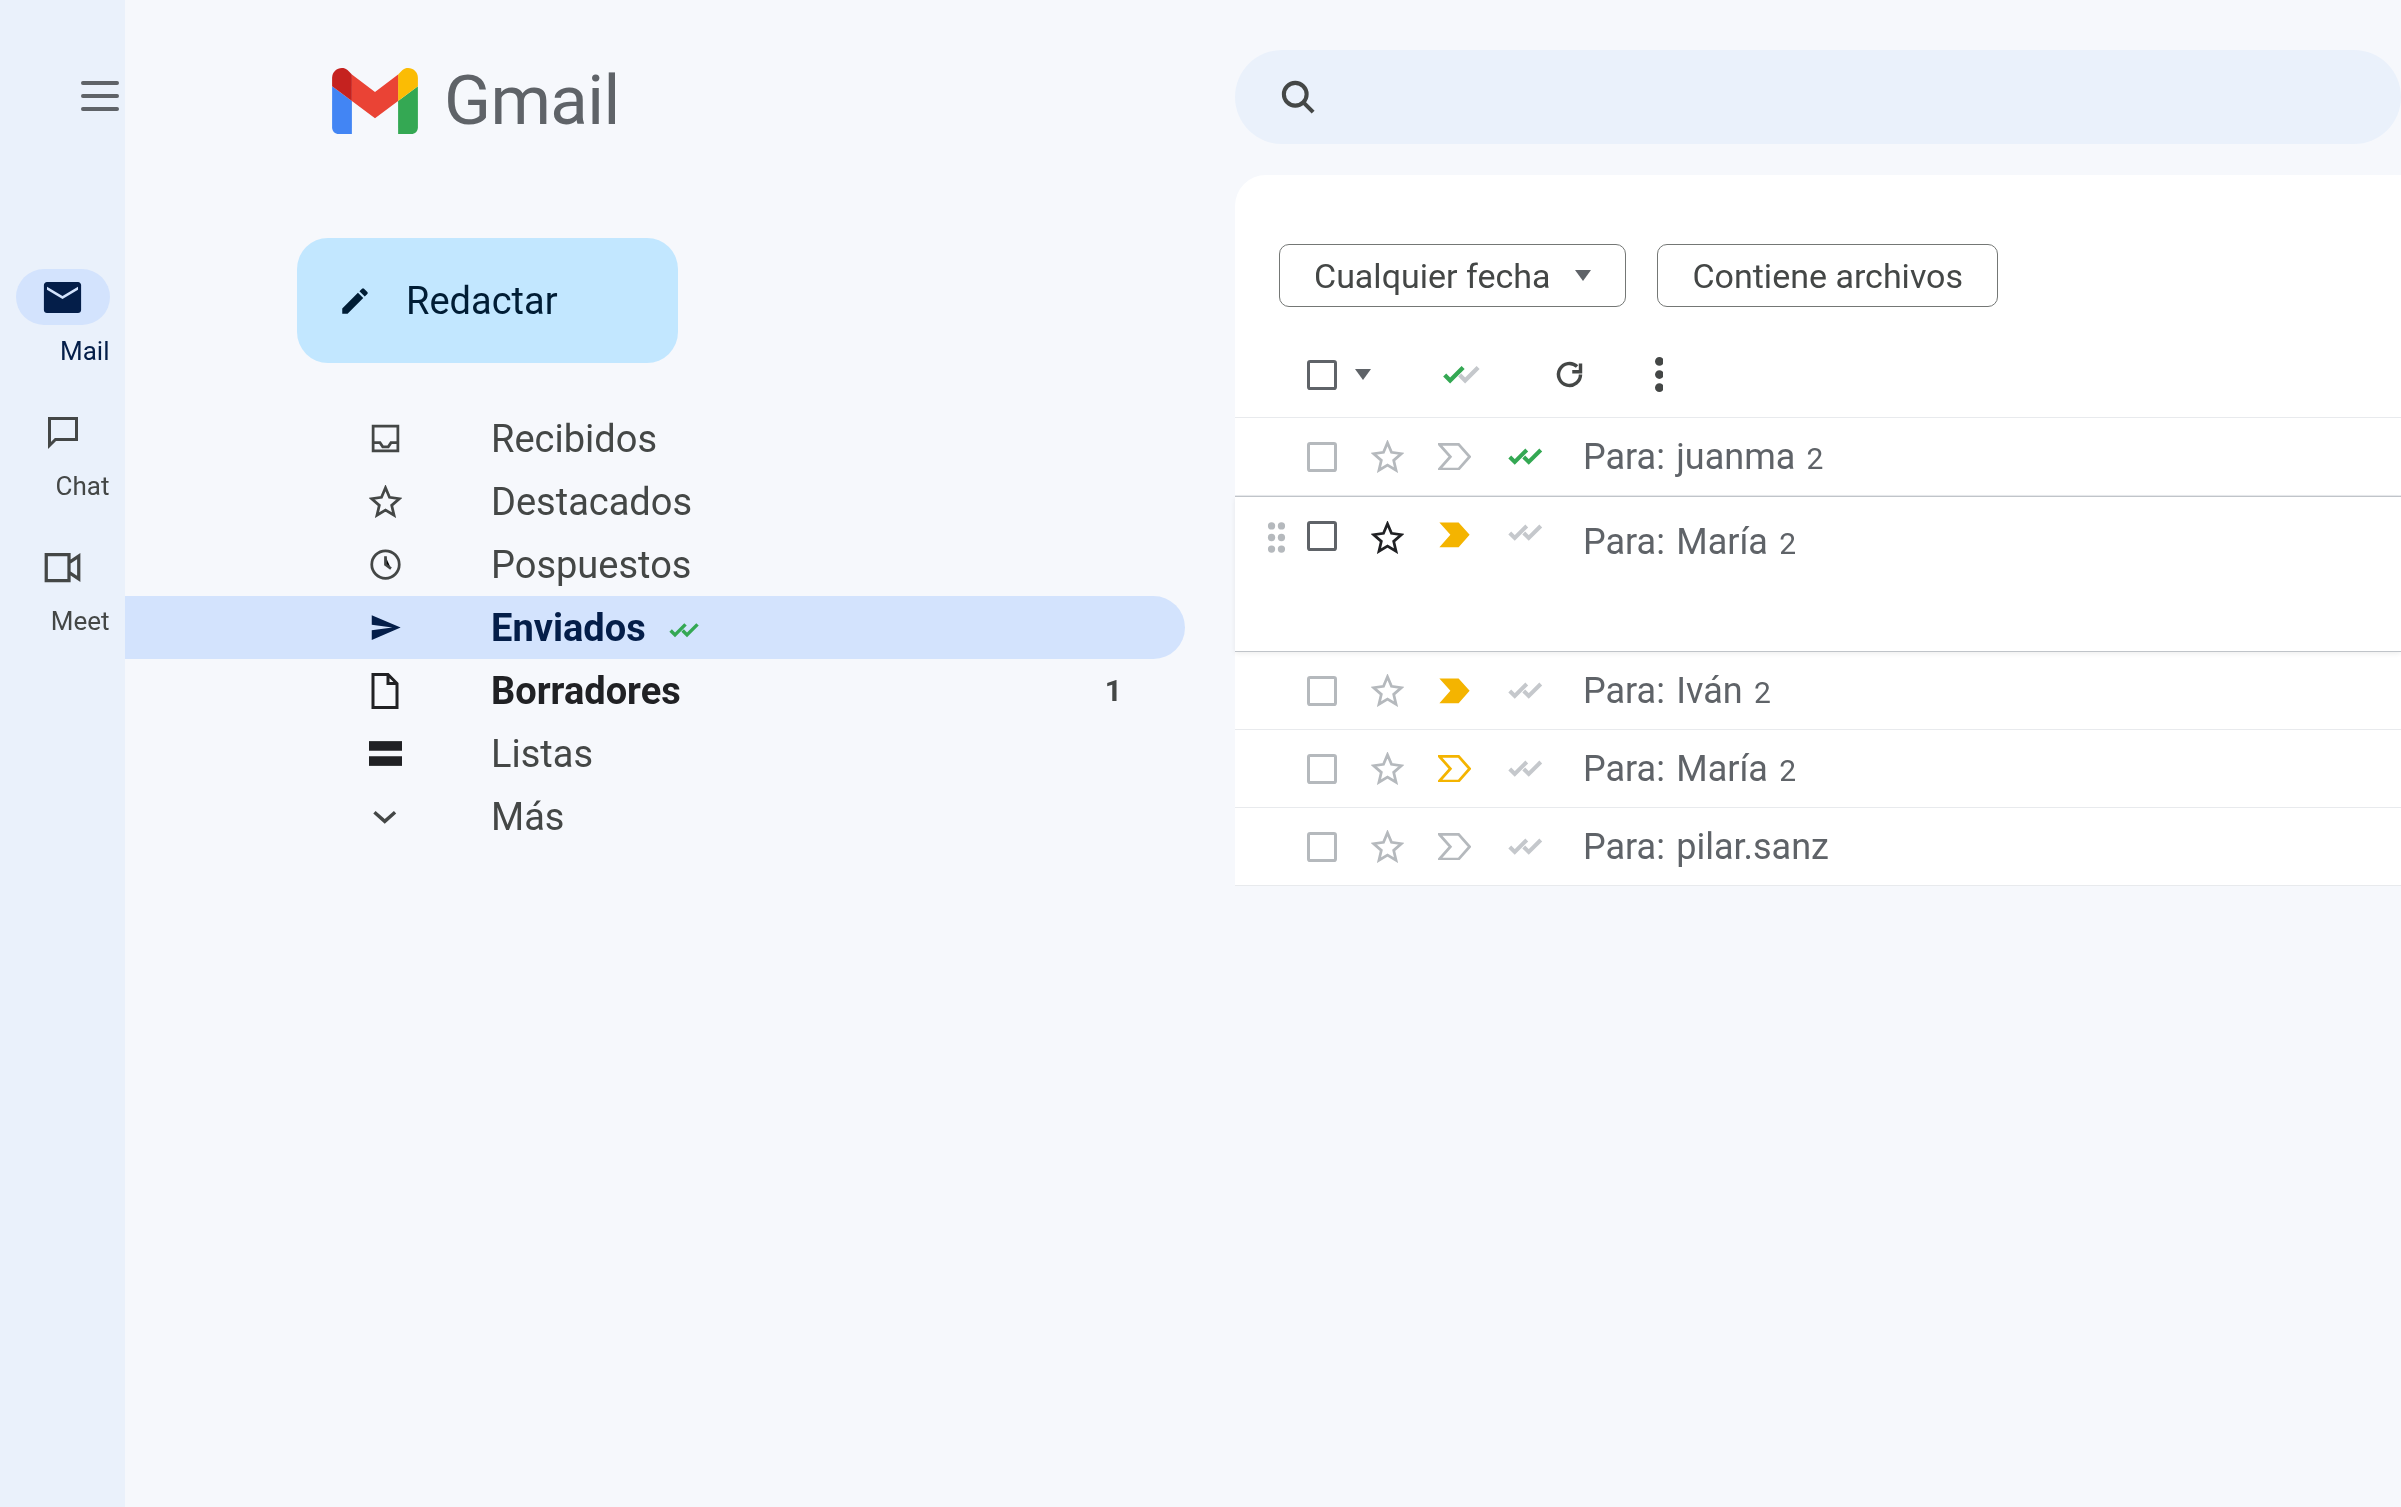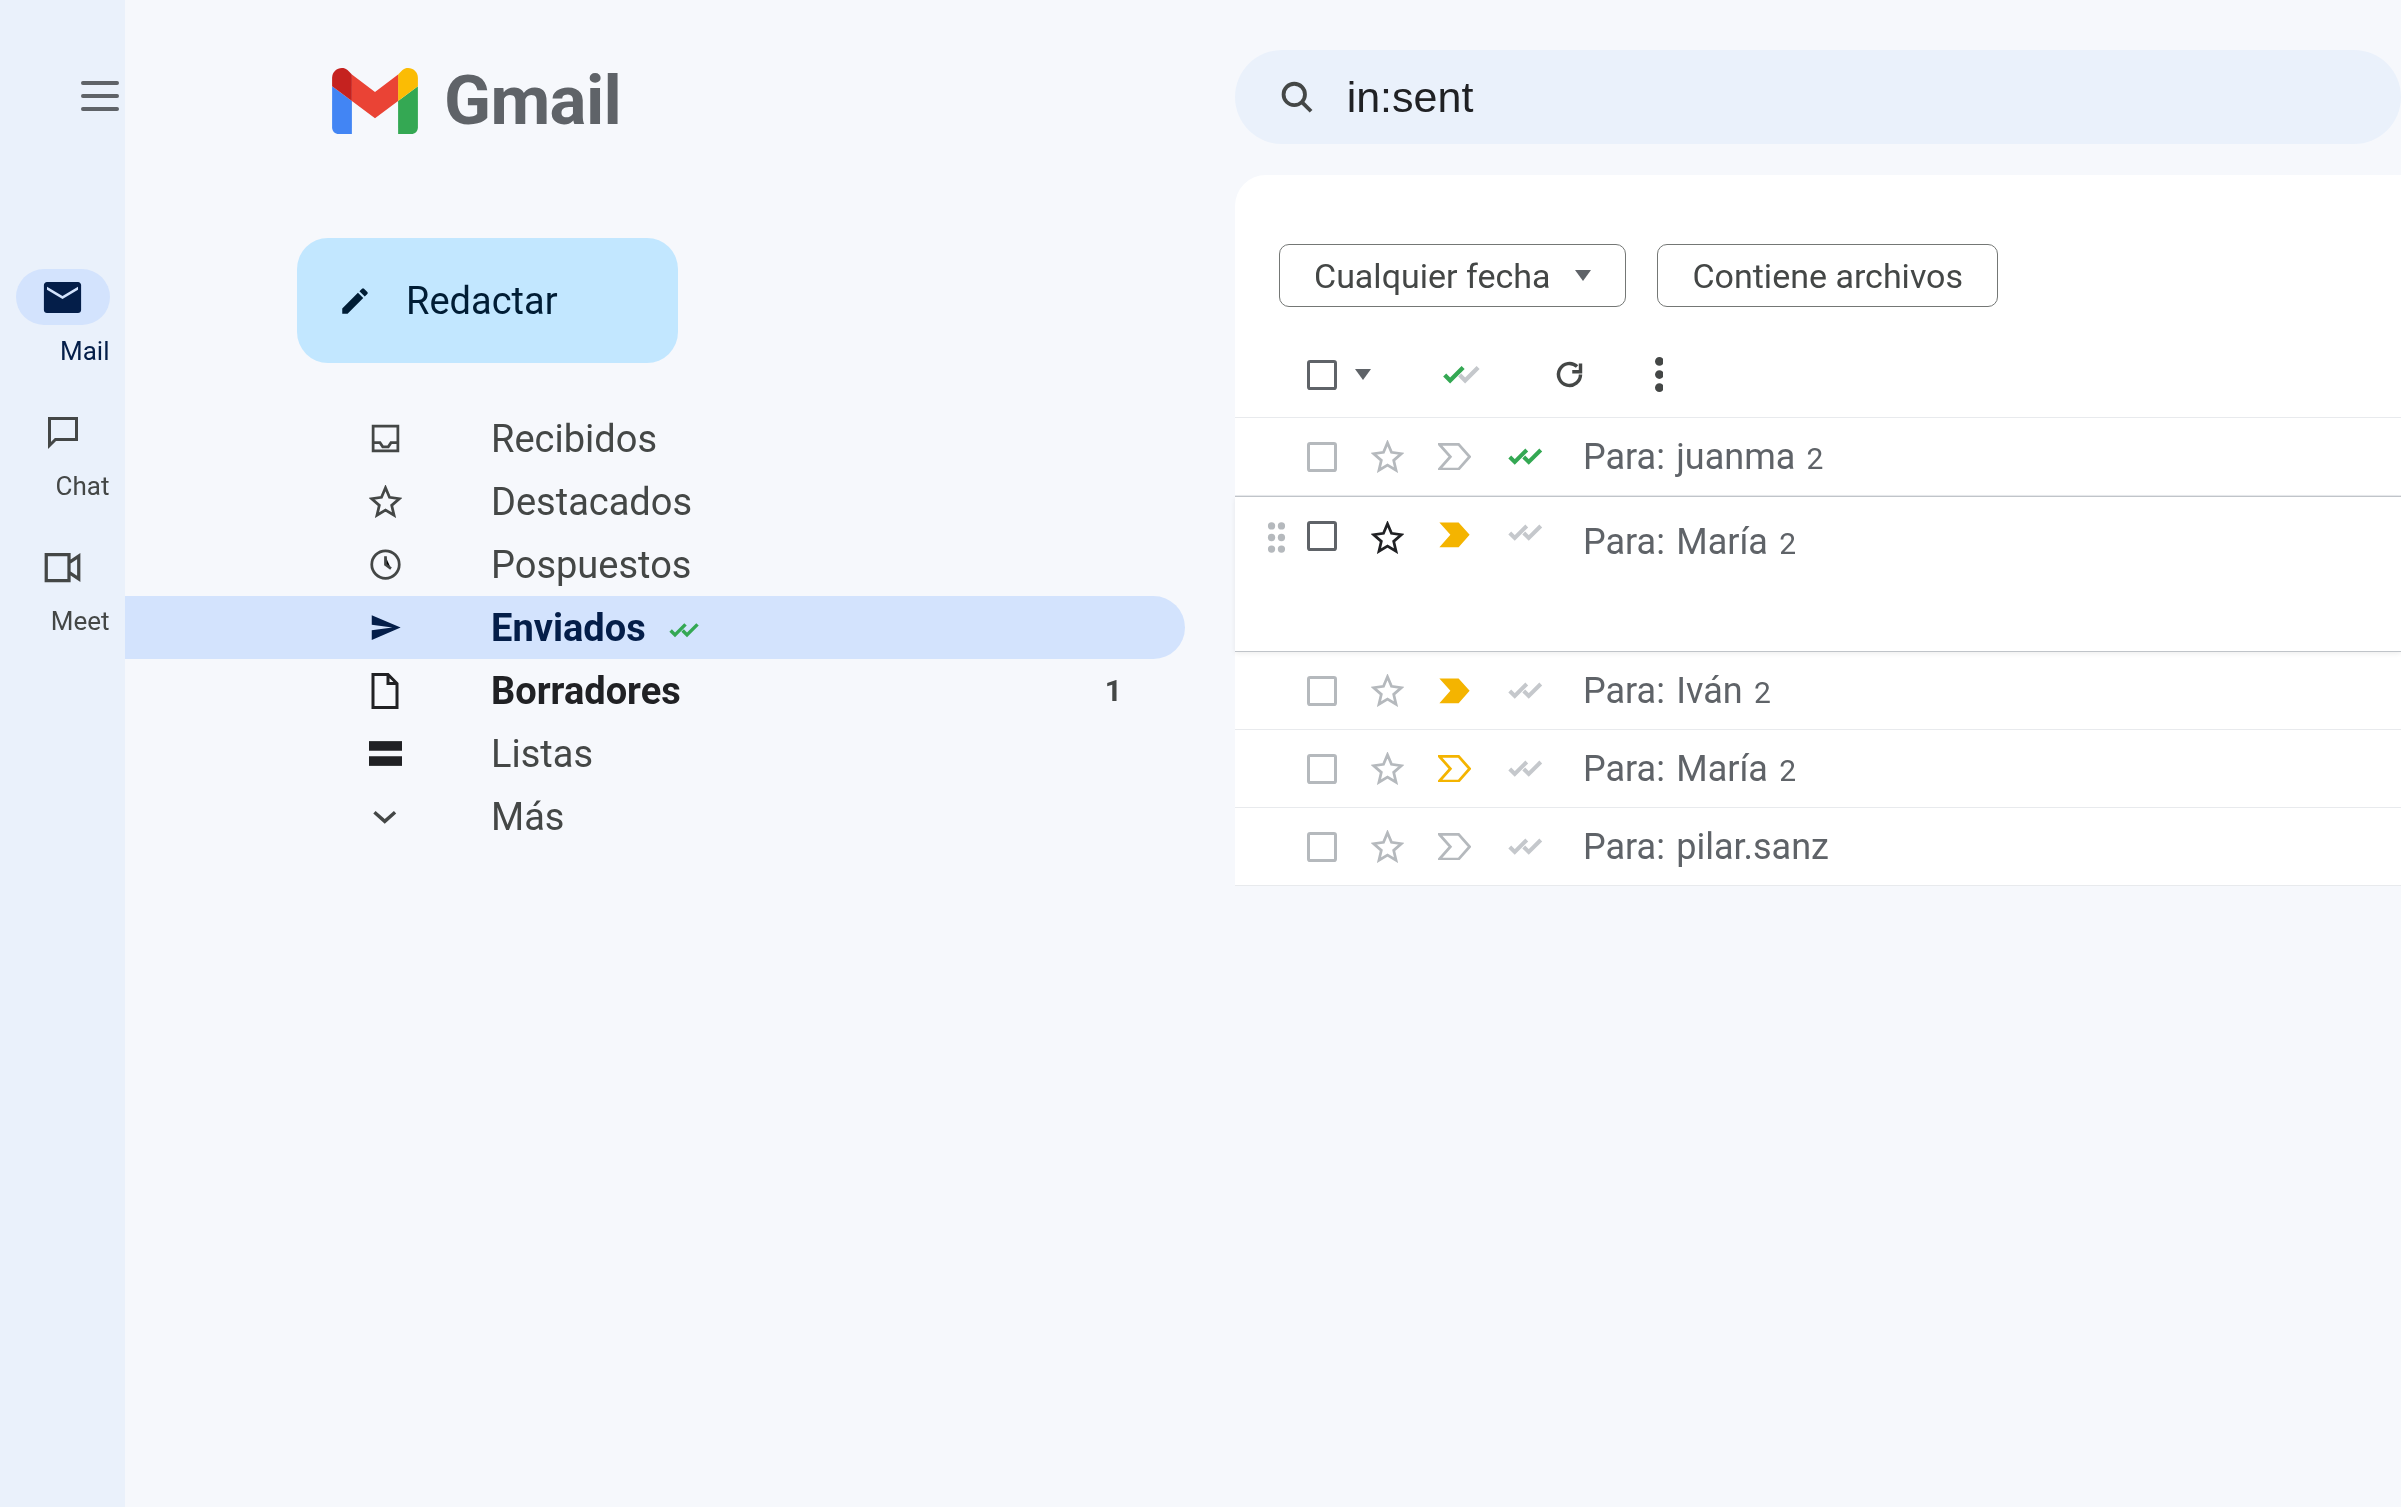--- a/index.html
+++ b/index.html
@@ -47,21 +47,20 @@
   .sidebar {
     width: 1110px;
     background: #f6f8fc;
     padding-top: 38px;
     position: relative;
   }
   .logo-row {
     display:flex; align-items:center; gap: 25px;
     padding-left: 206px;
     height: 125px;
-    font-weight: bold;
   }
   .gmail-word { font-size: 69px; color:#5f6368; letter-spacing: -0.6px; }
   .compose-btn {
     margin: 75px 0 44px 172px;
     width: 381px; height: 125px;
     background:#c2e7ff; border-radius: 31px;
     display:flex; align-items:center; gap:34px;
     padding-left: 41px;
     font-size: 38px; color:#001d35;
   }
@@ -275,21 +274,20 @@
     </div>
   </div>
 </div>
 
 <div class="main">
   <div class="search-bar">
     <svg width="39" height="39" viewBox="0 0 24 24">
         <circle cx="10" cy="10" r="7" fill="none" stroke="#444746" stroke-width="2.5"></circle>
         <path stroke="#444746" stroke-width="2.5" d="M15 15l6 6"></path>
       </svg>
-    <input class="search-input" value="in:sent" style="">
   </div>
 
   <div style="height:31px"></div>
 
   <div class="filter-row">
     <div class="chip">
       <span>Cualquier fecha</span>
       <span class="dropdown-arrow"></span>
     </div>
     <div class="chip">

